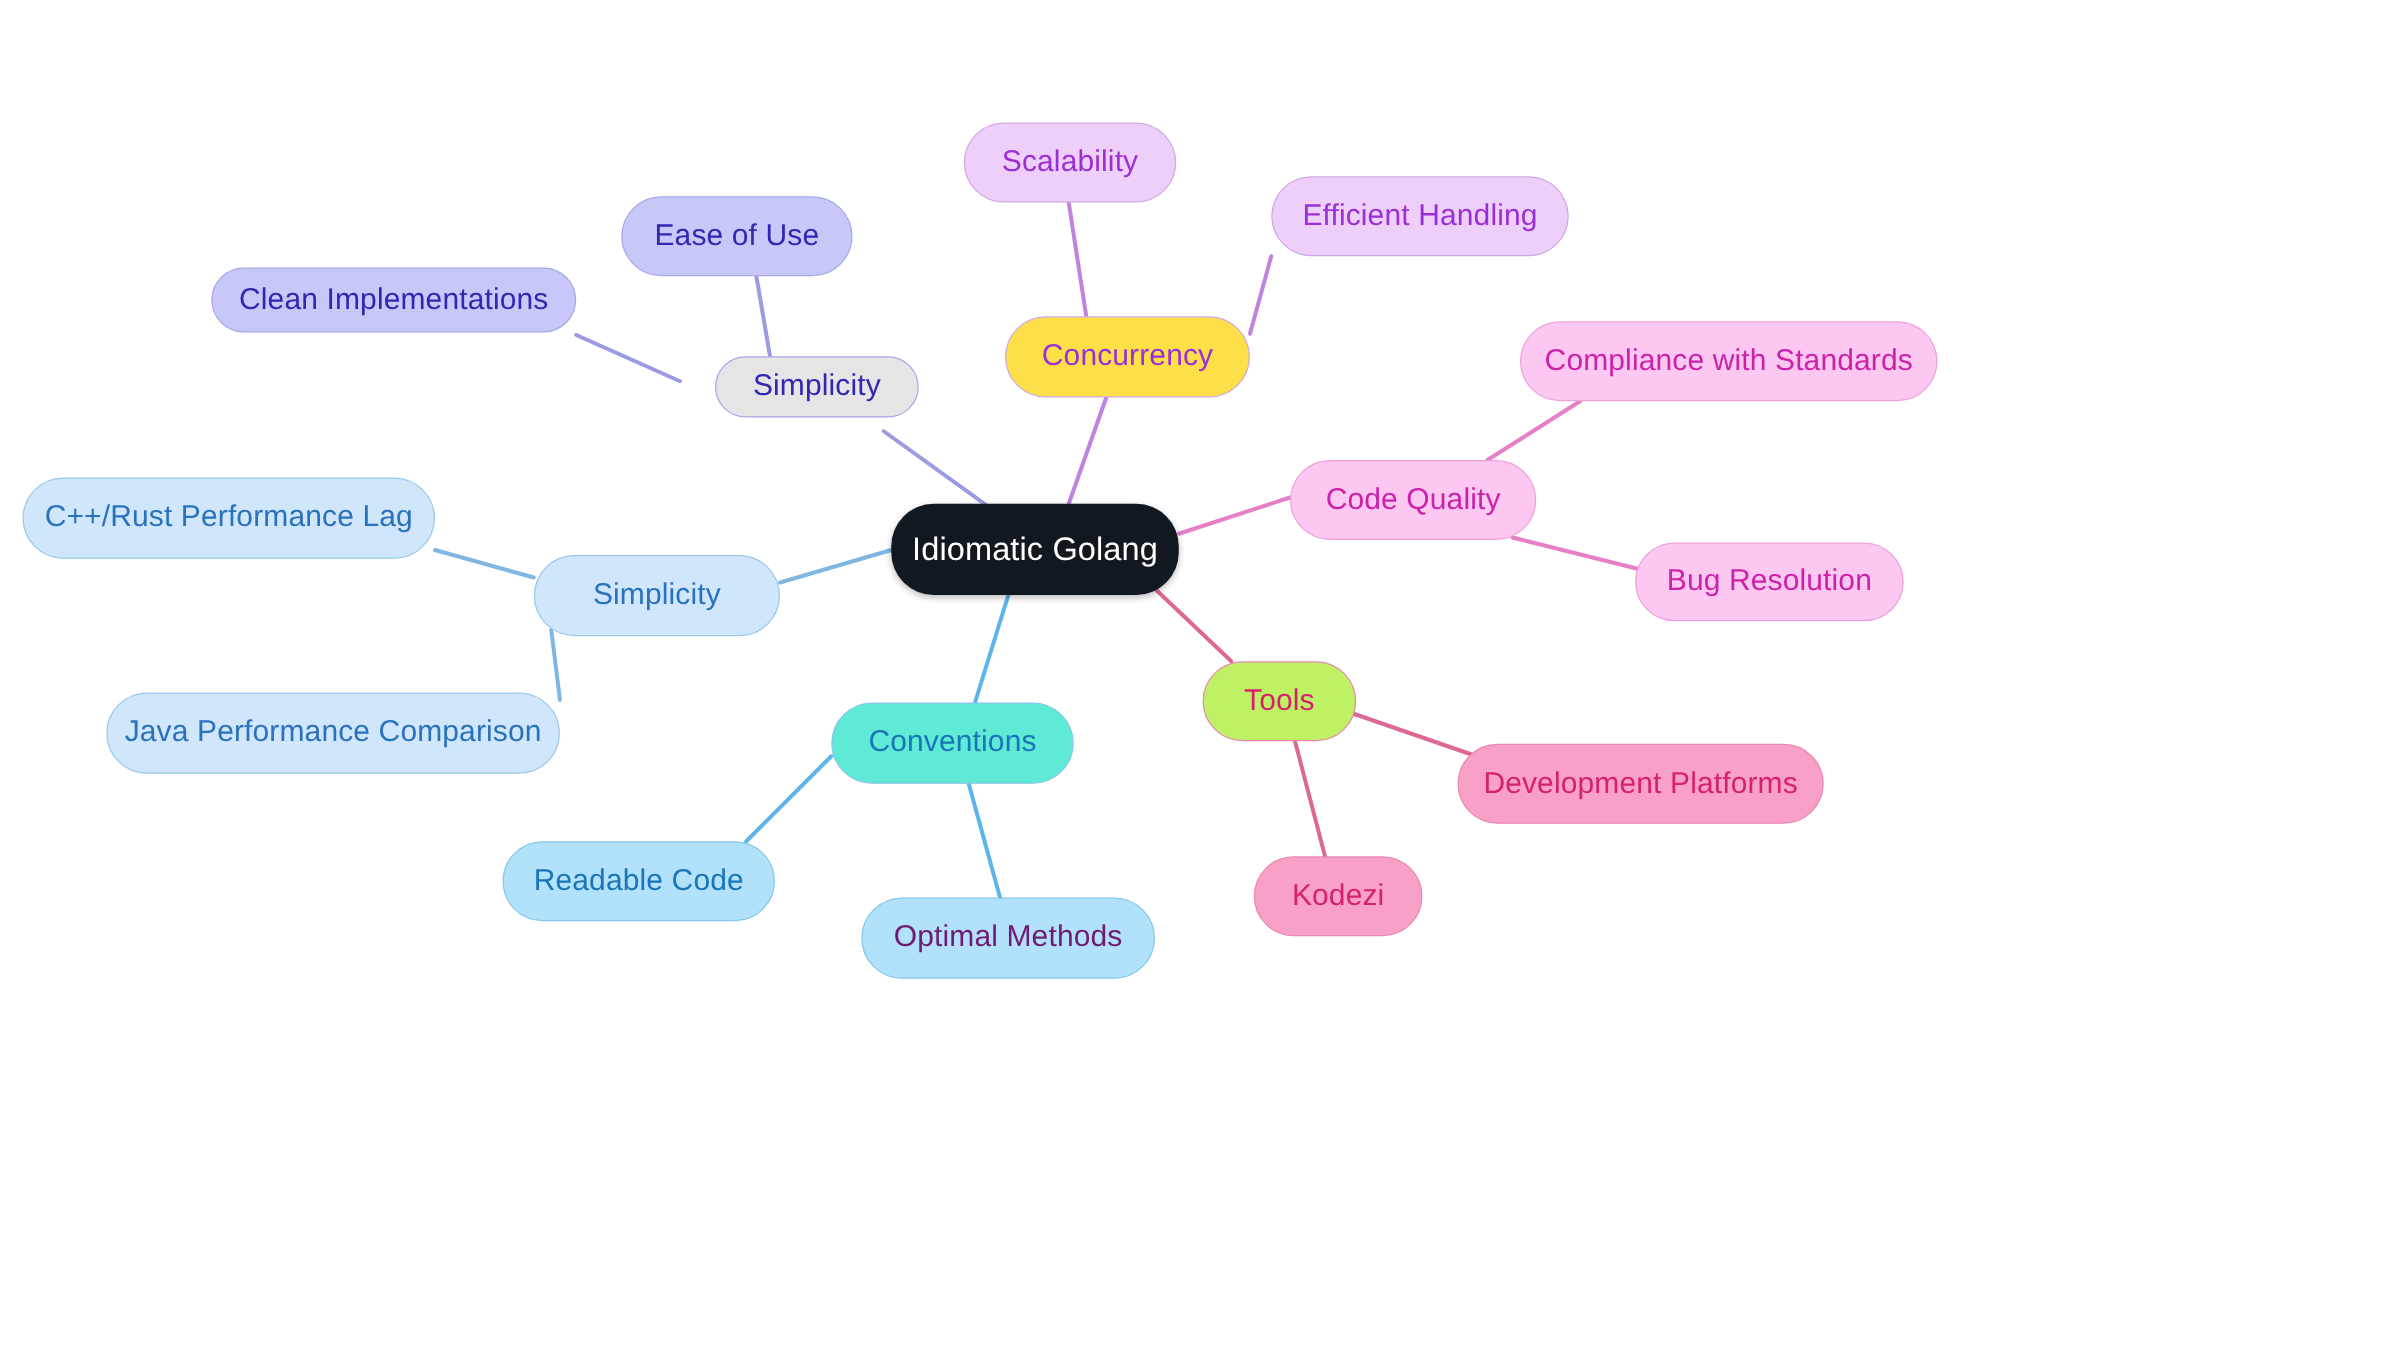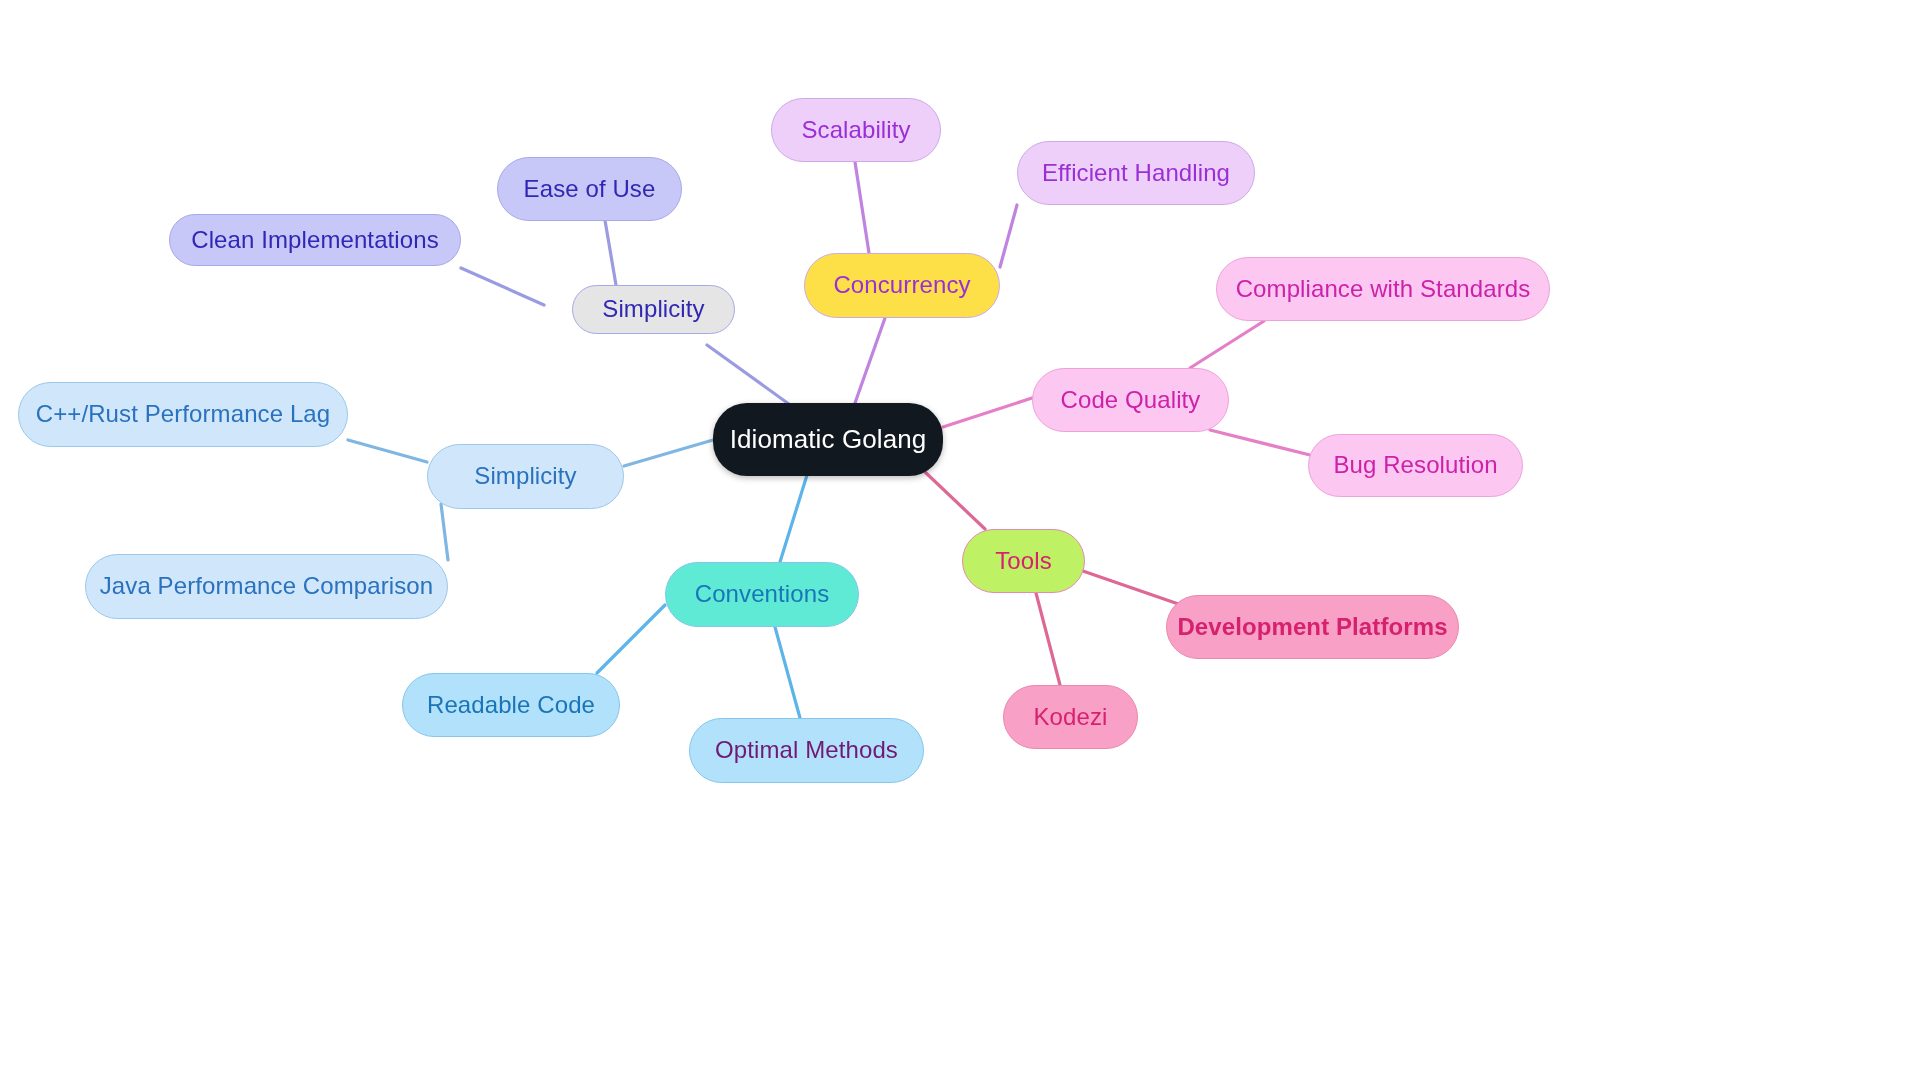--- a/index.html
+++ b/index.html
@@ -98,21 +98,21 @@
       </div>
       <div class="node" style="left: 1216px; top: 257px; width: 334px; height: 64px; background: rgb(252, 199, 240); color: rgb(204, 34, 170); border-color: rgb(237, 163, 218); font-size: 24px;">
         <span>Compliance with Standards</span>
       </div>
       <div class="node" style="left: 1308px; top: 434px; width: 215px; height: 63px; background: rgb(252, 199, 240); color: rgb(204, 34, 170); border-color: rgb(237, 163, 218); font-size: 24px; align-items: center;">
         <span>Bug Resolution</span>
       </div>
       <div class="node" style="left: 962px; top: 529px; width: 123px; height: 64px; background: #bef264; color: rgb(214, 33, 111); border-color: rgb(232, 137, 174); font-size: 24px;">
         <span>Tools</span>
       </div>
-      <div class="node" style="left: 1166px; top: 595px; width: 293px; height: 64px; background: rgb(249, 160, 198); color: rgb(214, 33, 111); border-color: rgb(232, 137, 174); font-size: 24px; font-weight: bold;">
+      <div class="node" style="left: 1166px; top: 595px; width: 293px; height: 64px; background: rgb(249, 160, 198); color: rgb(214, 33, 111); border-color: rgb(232, 137, 174); font-size: 24px;">
         <span>Development Platforms</span>
       </div>
       <div class="node" style="left: 1003px; top: 685px; width: 135px; height: 64px; background: rgb(249, 160, 198); color: rgb(214, 33, 111); border-color: rgb(232, 137, 174); font-size: 24px;">
         <span>Kodezi</span>
       </div>
       <div class="node" style="left: 665px; top: 562px; width: 194px; height: 65px; background: #5eead4; color: rgb(26, 117, 184); border-color: rgb(134, 198, 234); font-size: 24px;">
         <span>Conventions</span>
       </div>
       <div class="node" style="left: 402px; top: 673px; width: 218px; height: 64px; background: rgb(178, 225, 251); color: rgb(26, 117, 184); border-color: rgb(134, 198, 234); font-size: 24px;">
         <span>Readable Code</span>

